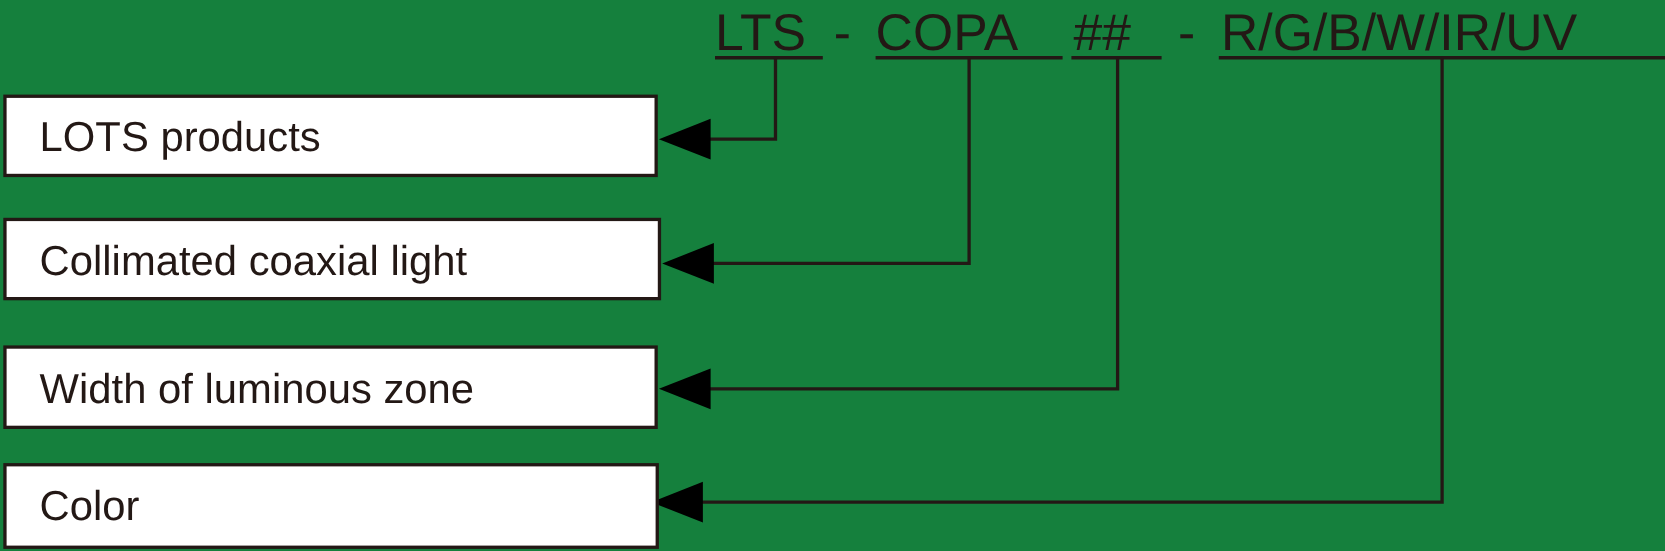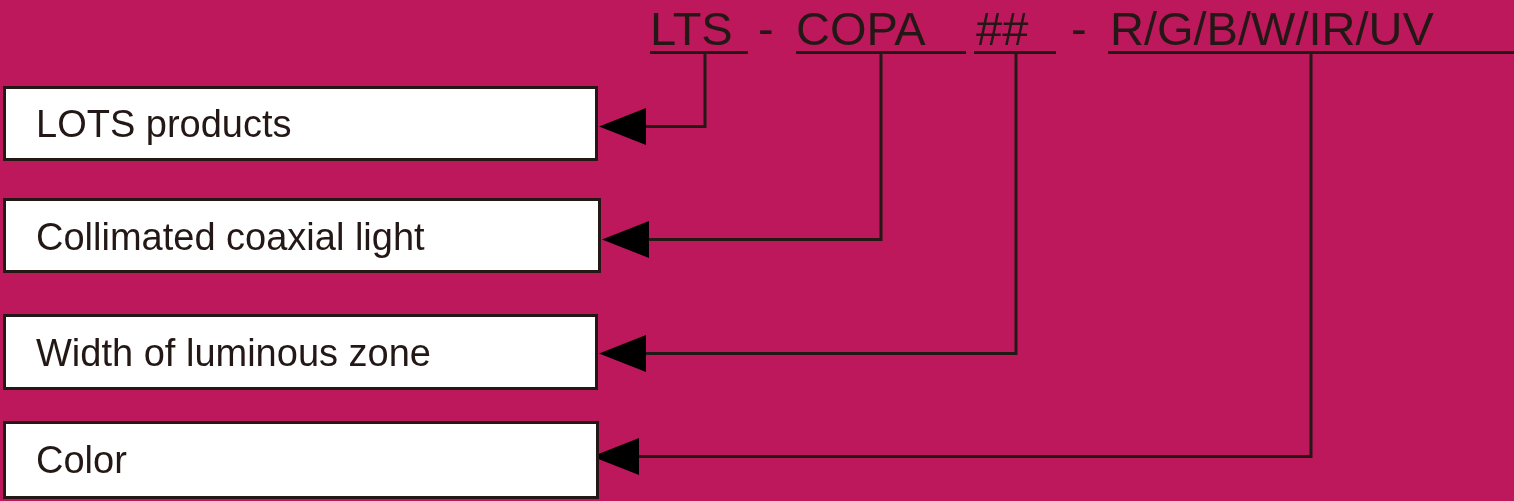--- a/index.html
+++ b/index.html
@@ -7,21 +7,21 @@
     padding: 0;
     background: #ffffff;
   }
   body {
     font-family: "Liberation Sans", sans-serif;
   }
   #diagram {
     position: relative;
     width: 1514px;
     height: 501px;
-    background: #be185d;
+    background: #15803d;
     overflow: hidden;
   }
   #diagram-svg {
     position: absolute;
     left: 0;
     top: 0;
     width: 1514px;
     height: 501px;
   }
   .code-text {

